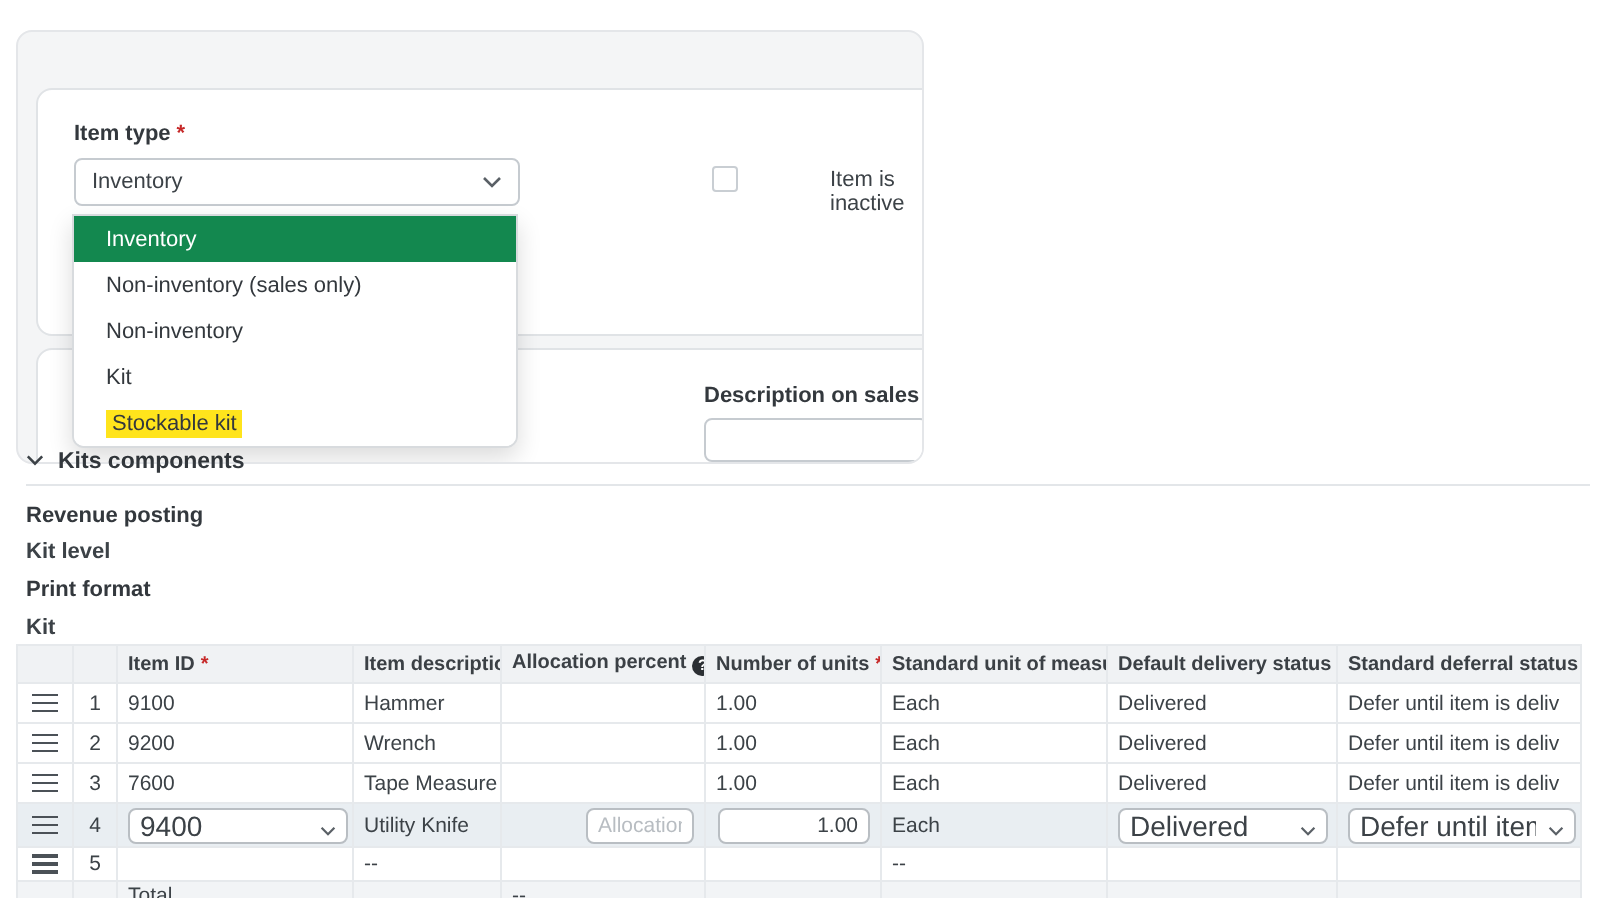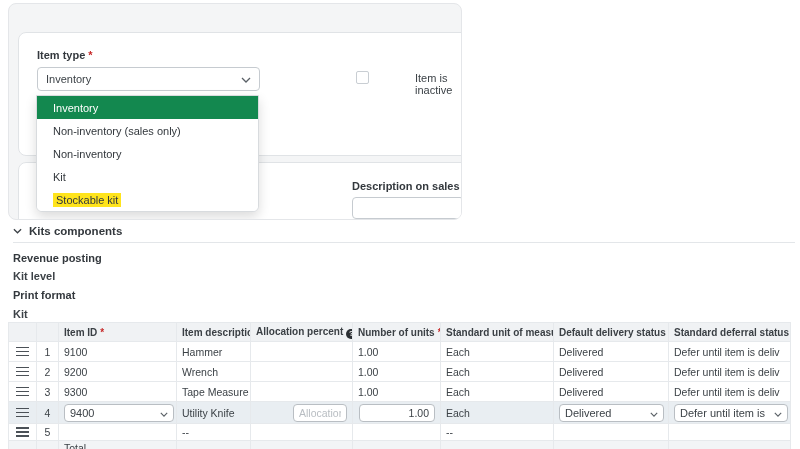--- a/index.html
+++ b/index.html
@@ -1,21 +1,21 @@
 <!DOCTYPE html>
 <html><head>
 <meta charset="utf-8">
 <style>
   * { margin:0; padding:0; box-sizing:border-box; }
   html,body { background:#ffffff; }
   body { font-family:"Liberation Sans", sans-serif; color:#3c4247; }
   .page { position:relative; width:800px; height:449px; overflow:hidden; background:#fff; }
 
   
-  .panel { position:absolute; left:8px; top:3px; width:454px; height:217px;
+  .panel { position:absolute; left:8px; top:15px; width:454px; height:217px;
            background:#f4f5f6; border:1px solid #e4e6e9; border-radius:8px; overflow:hidden; }
   .card { position:absolute; background:#fff; border:1px solid #e0e3e6; border-radius:8px; }
   .card1 { left:9px; top:28px; width:460px; height:124px; }
   .card2 { left:9px; top:158px; width:460px; height:70px; }
 
   .field-label { position:absolute; font-size:11px; font-weight:bold; color:#33383d; }
   .req { color:#c62828; font-weight:bold; margin-left:3px; }
 
   .select-box { position:absolute; display:flex; align-items:center; justify-content:space-between;
                 background:#fff; border:1px solid #c6cbd0; border-radius:4px;
@@ -67,21 +67,21 @@
 
   .drag { display:flex; flex-direction:column; gap:2.5px; width:13px; margin:0 auto; cursor:grab; }
   .drag i { display:block; height:1.5px; background:#4b5157; }
 
   .help-icon { display:inline-block; width:10px; height:10px; margin-left:3px; border-radius:50%;
                background:#2b2f33; color:#fff; font-size:7.5px; line-height:10px; text-align:center;
                font-weight:bold; vertical-align:-1px; cursor:pointer; }
 
   .mini-select { display:flex; align-items:center; justify-content:space-between; background:#fff;
                  border:1px solid #b9bec3; border-radius:4px; height:18px; padding:0 5px;
-                 font-size:11px; color:#3c4247; cursor:pointer; }
+                 font-size:14px; color:#3c4247; cursor:pointer; }
   .mini-input { border:1px solid #b9bec3; border-radius:4px; height:18px; font-size:10.5px;
                 color:#3c4247; padding:0 5px; font-family:"Liberation Sans", sans-serif; background:#fff; }
   .mini-input::placeholder { color:#b8bdc2; }
   .units-input { width:76px; text-align:right; float:right; }
   .alloc-input { width:54px; float:right; }
   .w-itemid { width:110px; }
   .w-delivery { width:105px; }
   .w-deferral { width:114px; }
 </style>
 </head>
@@ -207,21 +207,21 @@
         </tr>
         <tr>
           <td>
               <span class="drag">
                 <i></i>
                 <i></i>
                 <i></i>
               </span>
             </td>
           <td class="num-c">3</td>
-          <td>9300</td>
+          <td>7600</td>
           <td>Tape Measure</td>
           <td></td>
           <td class="cell-r">1.00</td>
           <td>Each</td>
           <td>Delivered</td>
           <td>Defer until item is deliv</td>
         </tr>
         <tr class="editing">
           <td>
               <span class="drag">

